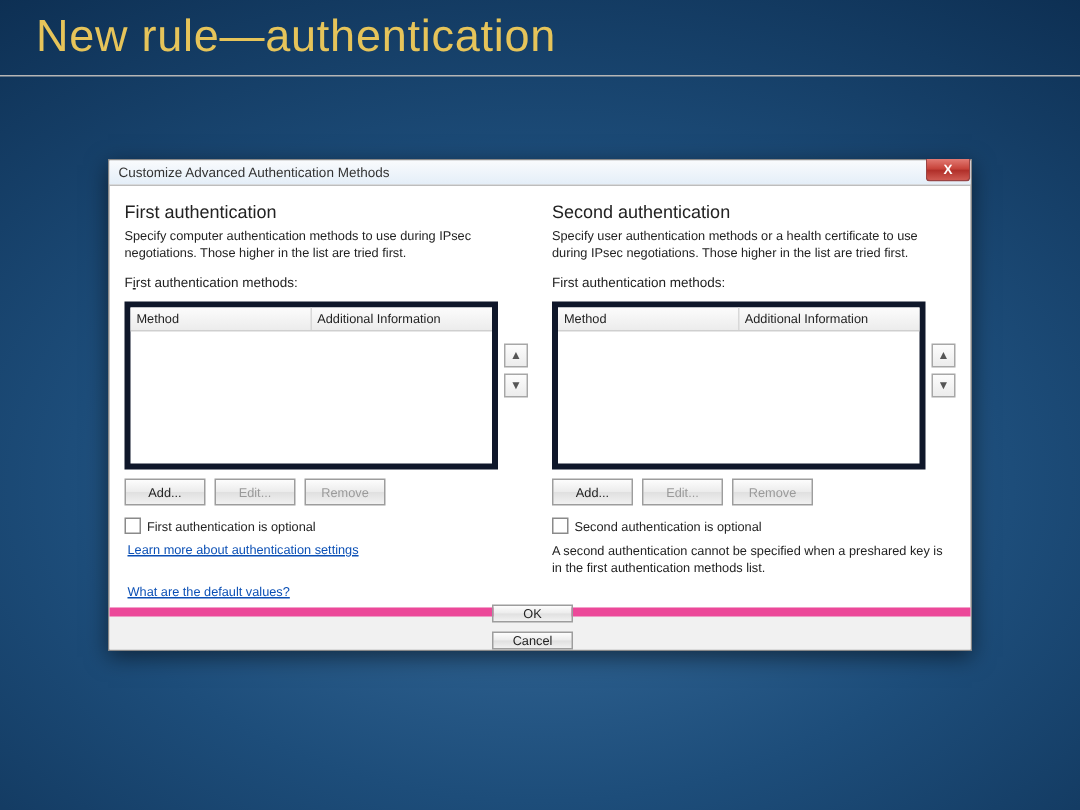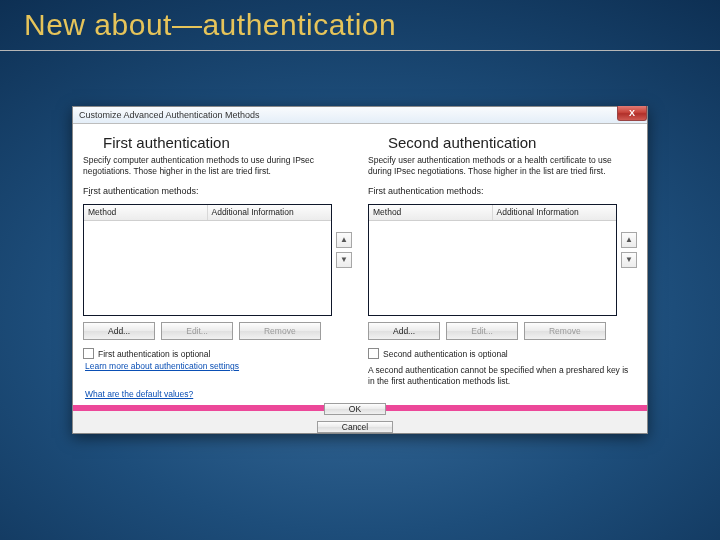--- a/index.html
+++ b/index.html
@@ -54,29 +54,29 @@
     display: flex; align-items: center; justify-content: center;
     cursor: pointer;
   }
   .body {
     display: flex;
     padding: 10px 10px 0 10px;
     gap: 16px;
     height: 300px;
   }
   .col { flex: 1; display: flex; flex-direction: column; }
-  .group-title { font-size: 15px; margin-bottom: 4px; filter: blur(0.4px); margin-left: 20px; }
+  .group-title { font-size: 12px; margin-bottom: 4px; filter: blur(0.4px); }
   .group-desc  { font-size: 8.5px; line-height: 1.25; color: #222; margin-bottom: 10px; filter: blur(0.3px); }
   .list-label  { font-size: 9px; margin-bottom: 8px; filter: blur(0.3px); }
   .list-label .hot { text-decoration: underline; }
   .listwrap { display: flex; gap: 4px; }
   .listbox {
     flex: 1;
     height: 112px;
-    border: 1px solid #0f172a;
+    border: 4px solid #0f172a;
     background: #fff;
   }
   .listhead {
     display: flex;
     height: 16px;
     background: linear-gradient(#fcfcfc, #ececec);
     border-bottom: 1px solid #cfcfcf;
     font-size: 8.5px;
     filter: blur(0.3px);
   }
@@ -86,21 +86,21 @@
   .arrowbtn {
     width: 16px; height: 16px;
     border: 1px solid #a7a7a7;
     background: linear-gradient(#fcfcfc,#ececec);
     font-size: 8px; line-height: 14px; text-align: center;
     color: #555; cursor: pointer;
   }
   .rowbtns { display: flex; gap: 6px; margin-top: 6px; }
   .btn {
     height: 18px; min-width: 54px;
-    padding: 0 24px;
+    padding: 0 6px;
     border: 1px solid #9d9d9d;
     background: linear-gradient(#fdfdfd,#ececec 48%,#e0e0e0 52%,#f1f1f1);
     font-size: 8.5px;
     display: inline-flex; align-items: center; justify-content: center;
     cursor: pointer;
     filter: blur(0.25px);
   }
   .btn.disabled { color: #9a9a9a; }
   .checkbox-row { display: flex; align-items: center; gap: 4px; margin-top: 8px; font-size: 8.5px; filter: blur(0.3px); }
   .cbox { width:11px; height:11px; border:1px solid #8a8a8a; background: #fff; }
@@ -112,21 +112,21 @@
     height: 28px;
     background: #f1f1f1;
     border-top: 6px solid #ec4899;
     display: flex; justify-content: flex-end; align-items: center;
     gap: 6px; padding-right: 10px; flex-direction: column;
   }
 </style>
 </head>
 <body>
 
-<div class="slide-title">New about—authentication</div>
+<div class="slide-title">New rule—authentication</div>
 <div class="underline"></div>
 
 <div class="dialog">
 
   <div class="titlebar">
     <span class="titlebar-text">Customize Advanced Authentication Methods</span>
     <div class="close-btn">
       <span>X</span>
     </div>
   </div>

